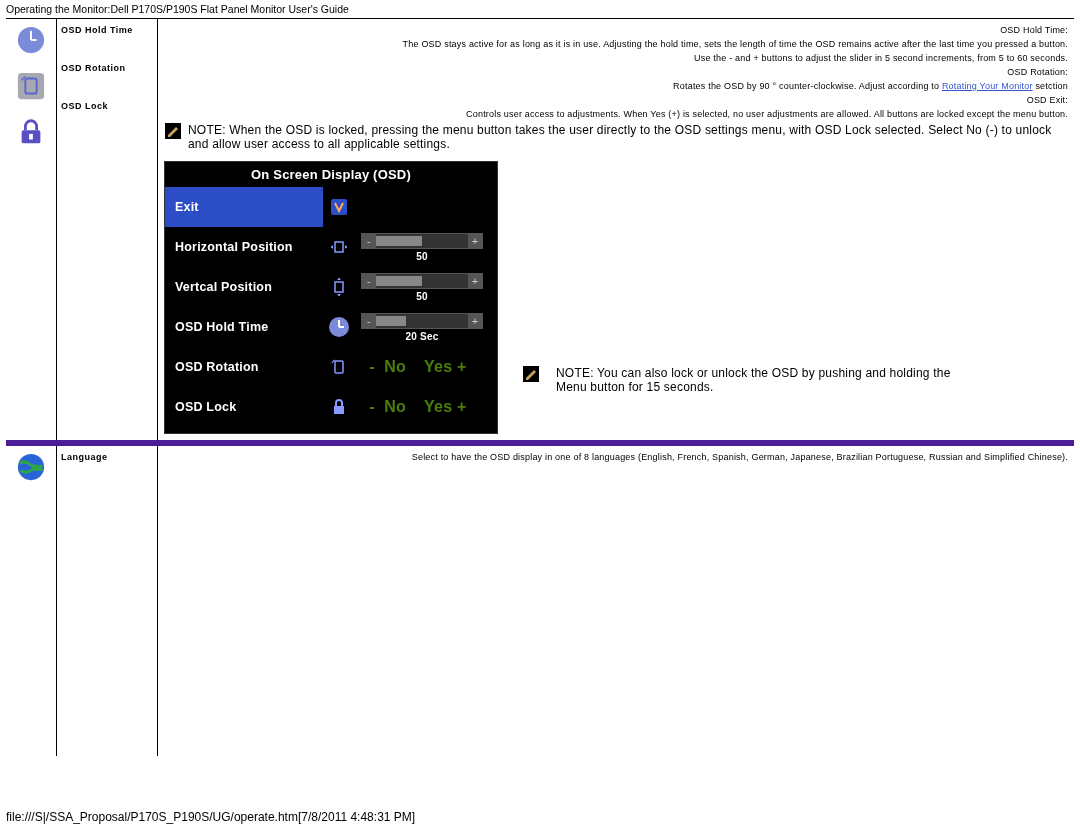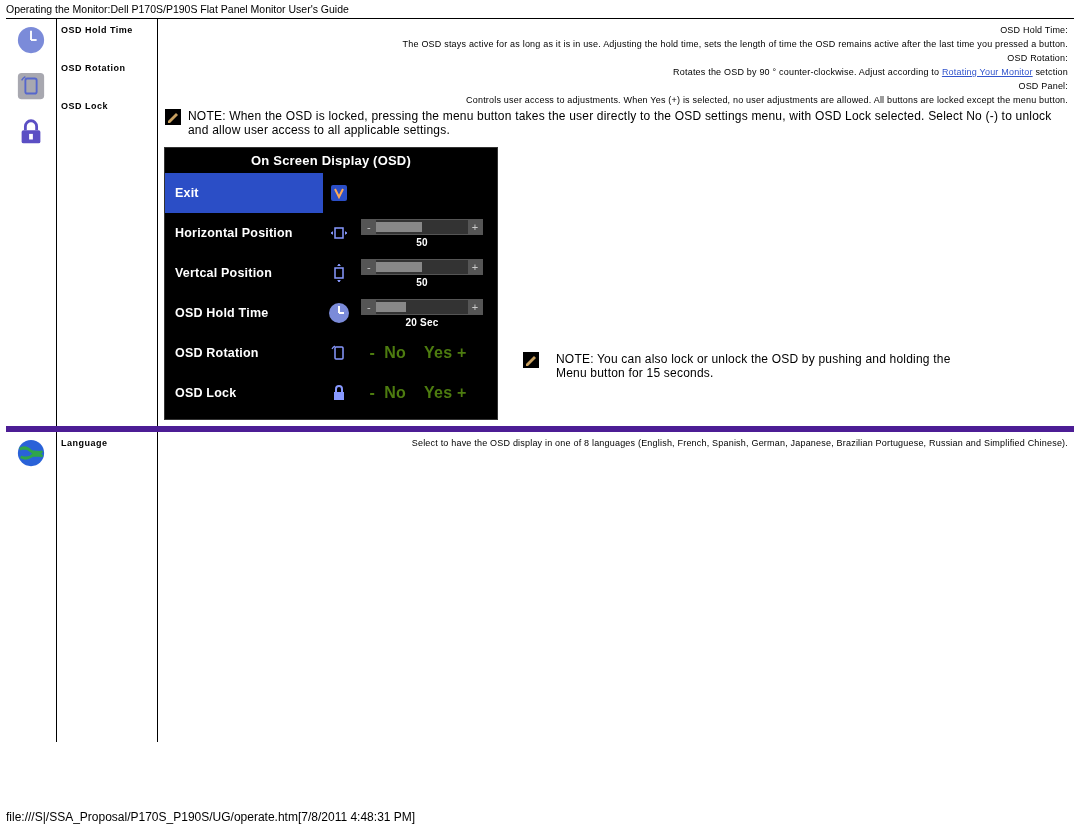--- a/index.html
+++ b/index.html
@@ -216,29 +216,30 @@
 
     <div class="label-col">
       <div class="sub-label">OSD Hold Time</div>
       <div class="sub-label">OSD Rotation</div>
       <div class="sub-label">OSD Lock</div>
     </div>
 
     <div class="desc-col">
       <p class="subhead">OSD Hold Time:</p>
       <p>The OSD stays active for as long as it is in use. Adjusting the hold time, sets the length of time the OSD remains active after the last time you pressed a button.</p>
+      <p>Use the - and + buttons to adjust the slider in 5 second increments, from 5 to 60 seconds.</p>
 
       <p class="subhead">OSD Rotation:</p>
       <p>
         <span>Rotates the OSD by 90 ° counter-clockwise. Adjust according to </span>
         <a href="#" class="link">Rotating Your Monitor</a>
         <span> setction</span>
       </p>
 
-      <p class="subhead">OSD Panel:</p>
+      <p class="subhead">OSD Exit:</p>
       <p>Controls user access to adjustments. When Yes (+) is selected, no user adjustments are allowed. All buttons are locked except the menu button.</p>
 
       <div class="note-box">
         <span class="note-icon">
           <svg width="16" height="16" viewBox="0 0 16 16">
               <rect x="0" y="0" width="16" height="16" fill="#000"></rect>
               <path d="M3 12 L11 4 L13 6 L5 14 L3 14 Z" fill="#c8a060"></path>
             </svg>
         </span>
         <span class="note-text">

